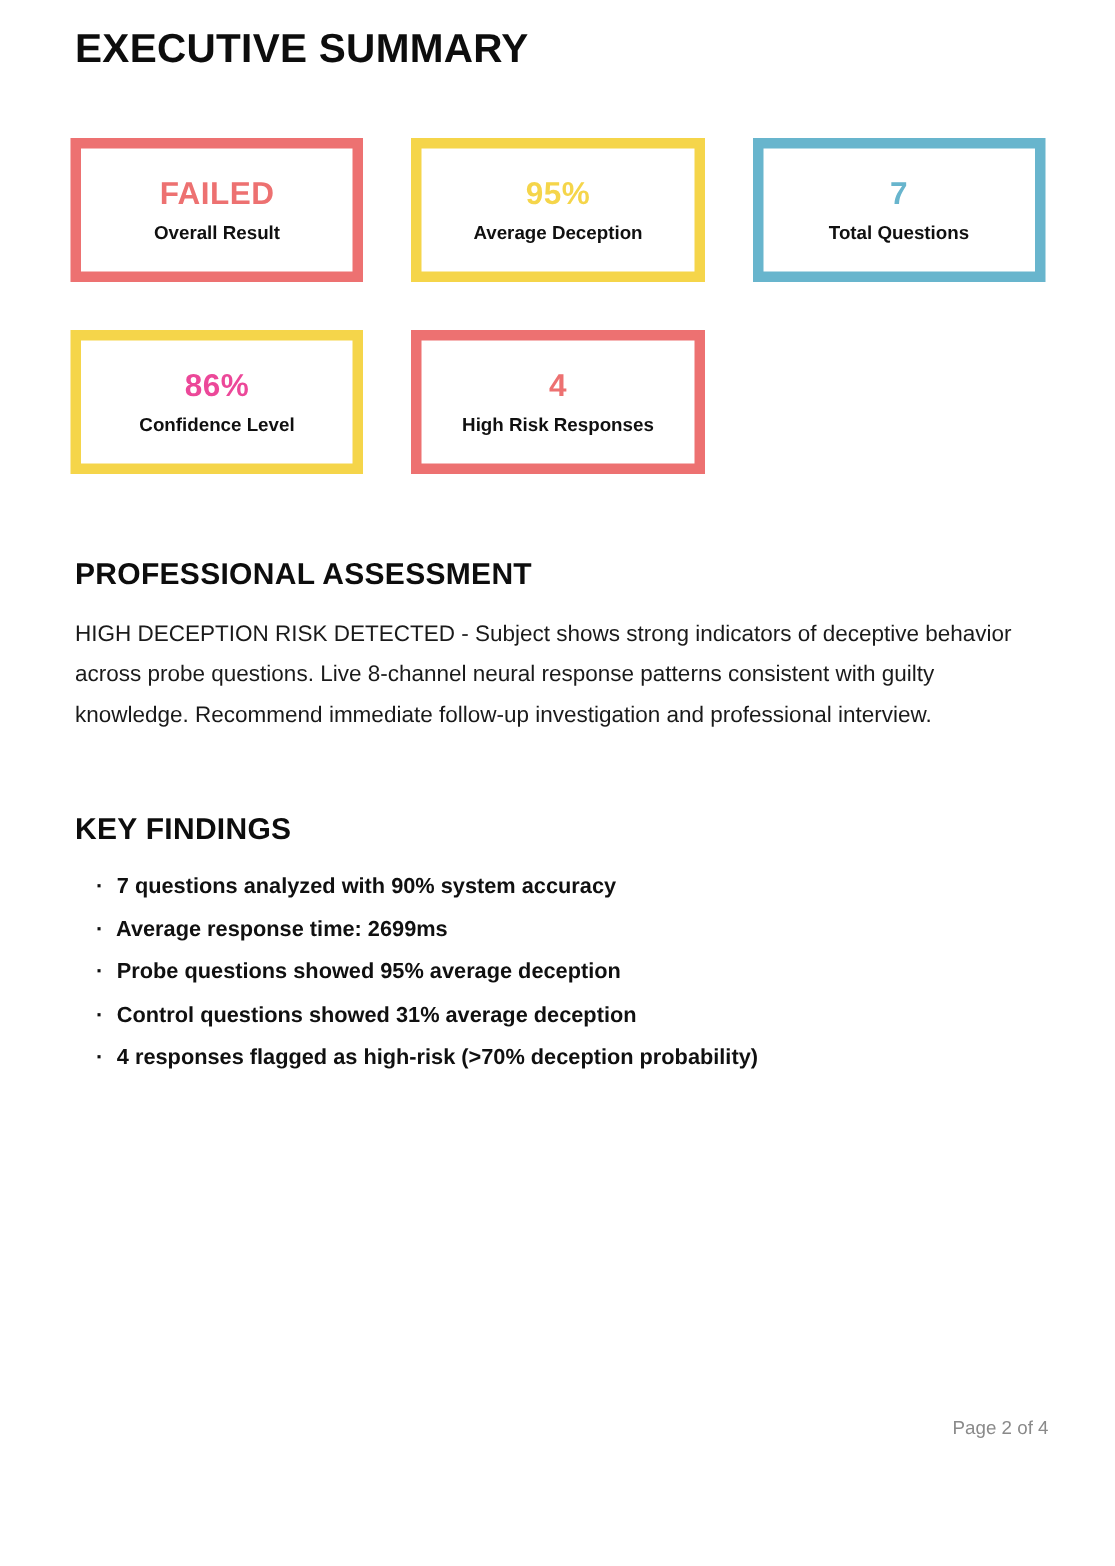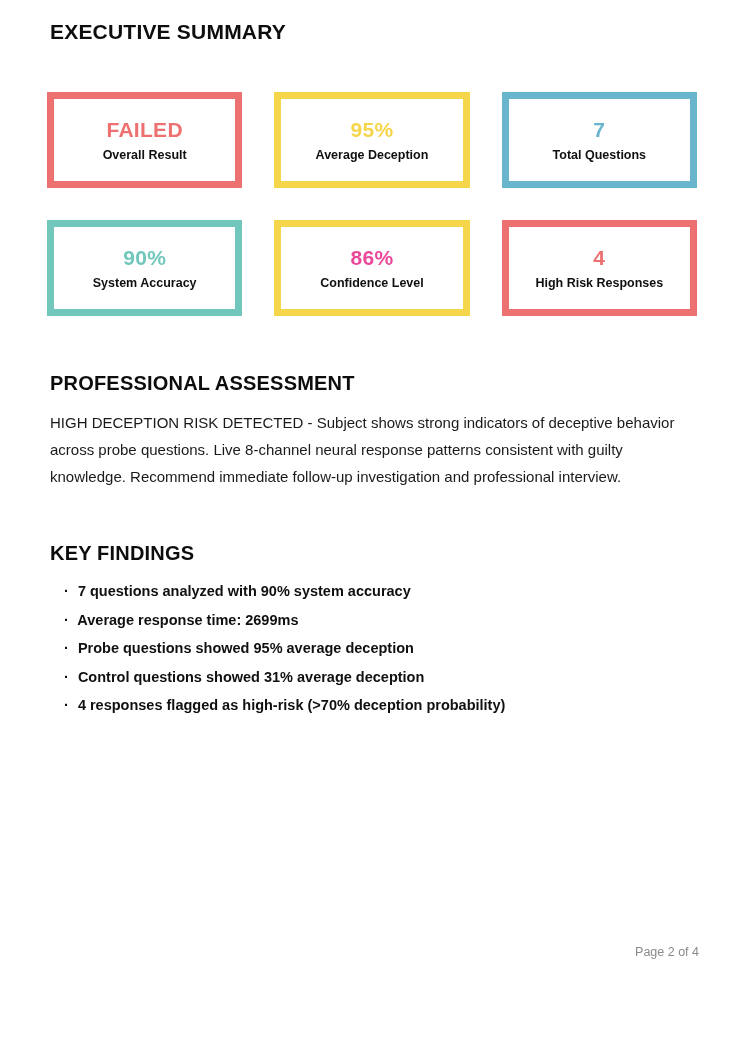--- a/index.html
+++ b/index.html
@@ -13,21 +13,21 @@
     position: relative;
     font-family: "Liberation Sans", sans-serif;
     color: #111;
     overflow: hidden;
   }
   .content {
     padding: 0 46px 0 47px;
   }
   .page-title {
     margin: 16px 0 0 3px;
-    font-size: 21px;
+    font-size: 27px;
     line-height: 32px;
     font-weight: bold;
     color: #0d0d0d;
     letter-spacing: 0.2px;
   }
   .cards-grid {
     margin-top: 44px;
     display: grid;
     grid-template-columns: repeat(3, 1fr);
     column-gap: 15px;
@@ -118,24 +118,20 @@
   <div class="stat-card" style="border-color: rgb(245, 213, 74);">
     <div class="stat-value" style="color: rgb(245, 213, 74);">95%</div>
     <div class="stat-label">Average Deception</div>
   </div>
 
   <div class="stat-card" style="border-color: rgb(104, 181, 205);">
     <div class="stat-value" style="color: rgb(104, 181, 205);">7</div>
     <div class="stat-label">Total Questions</div>
   </div>
 
-  <div class="stat-card" style="border-color: rgb(113, 199, 187);">
-    <div class="stat-value" style="color: rgb(113, 199, 187);">90%</div>
-    <div class="stat-label">System Accuracy</div>
-  </div>
 
   <div class="stat-card" style="border-color: rgb(245, 213, 74);">
     <div class="stat-value" style="color: #ec4899;">86%</div>
     <div class="stat-label">Confidence Level</div>
   </div>
 
   <div class="stat-card" style="border-color: rgb(237, 113, 113);">
     <div class="stat-value" style="color: rgb(237, 113, 113);">4</div>
     <div class="stat-label">High Risk Responses</div>
   </div>

